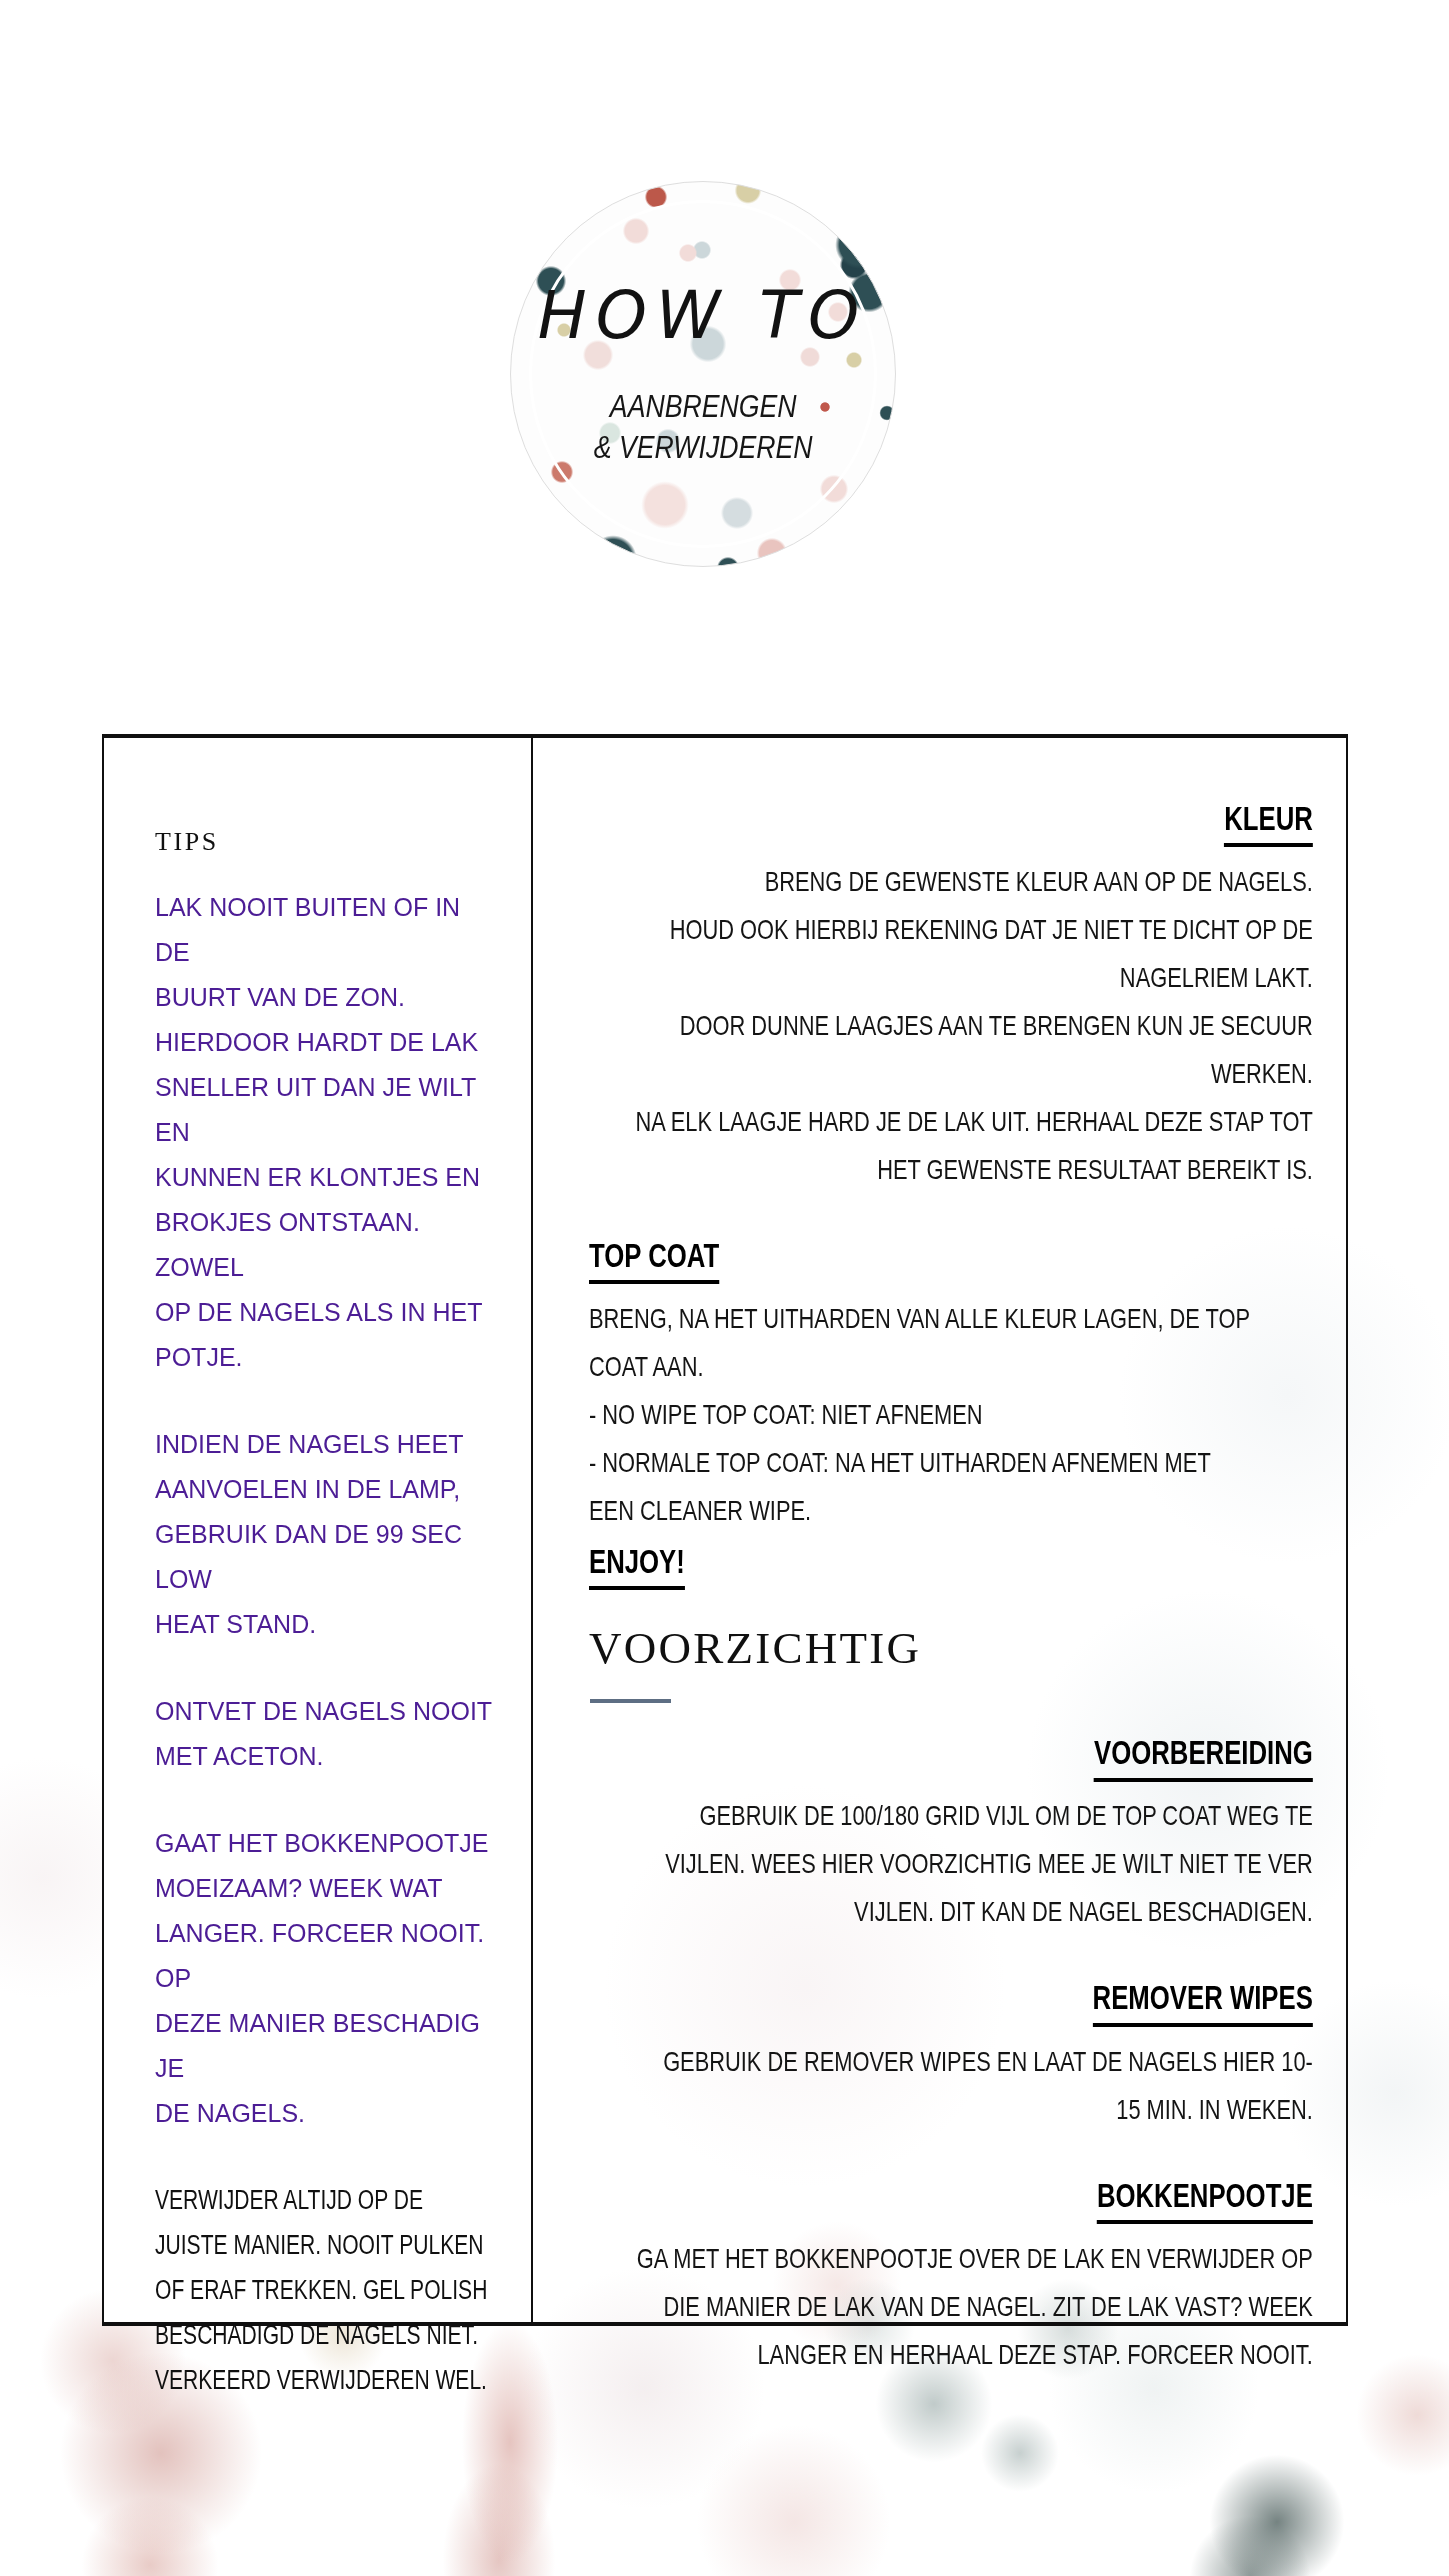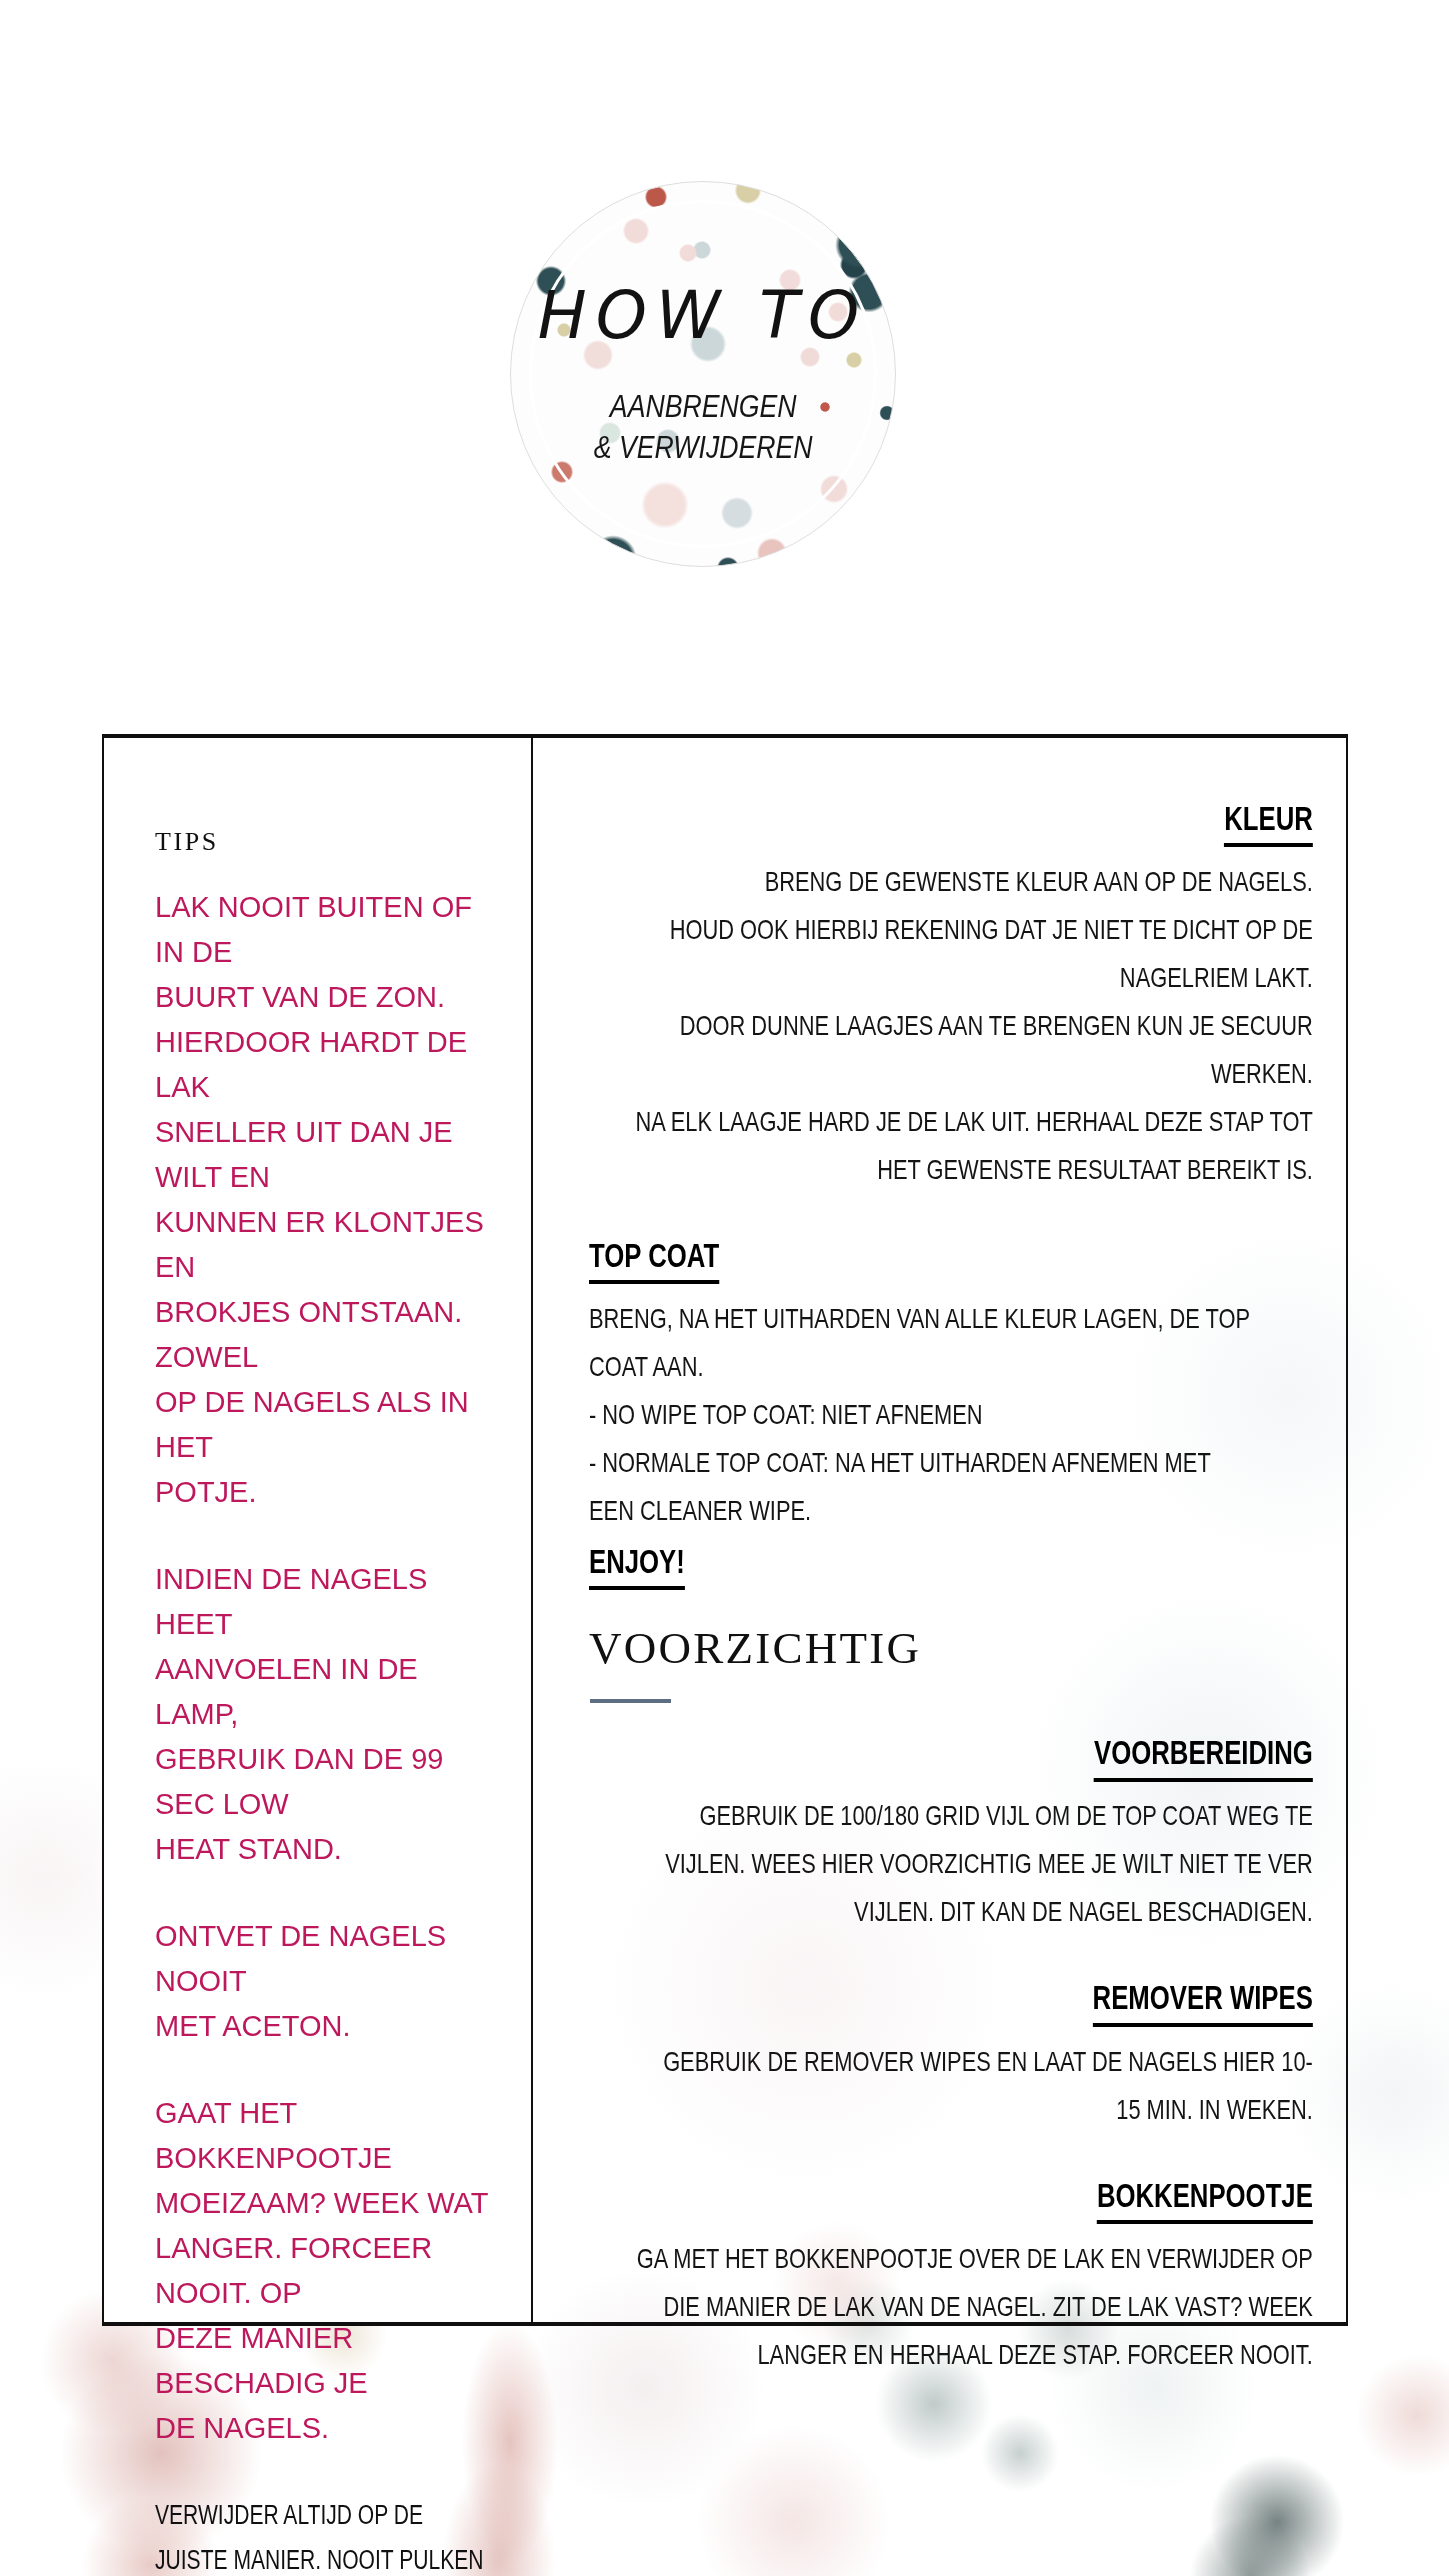--- a/index.html
+++ b/index.html
@@ -92,21 +92,21 @@
   .left-panel {
     width:429px; box-sizing:border-box; background:#ffffff;
     border-right:2.1px solid #0f0f0f; padding:89px 38px 0 51px;
   }
   .right-panel { flex:1; box-sizing:border-box; padding:62px 32px 0 56px; }
 
   .tips-heading {
     font-family:"Liberation Serif","DejaVu Serif",serif; font-weight:400;
     font-size:26px; letter-spacing:0.10em; color:#101010; margin:0 0 28px 0;
   }
-  .lbody { font-size:29px; line-height:45px; color:#be185d; white-space:pre-line; margin:0 0 42px 0; }
+  .lbody { font-size:25px; line-height:45px; color:#4c1d95; white-space:pre-line; margin:0 0 42px 0; }
 
   .cond  { width:128%; transform:scaleX(0.78); transform-origin:left top; }
   .lcond { font-size:27px; line-height:45px; color:#101010; white-space:pre-line; margin:0; }
 
   .uhead {
     display:inline-block; font-weight:700; font-size:33px; color:#000;
     border-bottom:4.8px solid #000; padding-bottom:5.4px; margin:0; white-space:nowrap;
   }
   .rbody { font-size:28px; line-height:48px; color:#141414; white-space:pre-line; margin:10.7px 0 0 0; }
   .rsection { margin-bottom:43px;text-align:right; }

